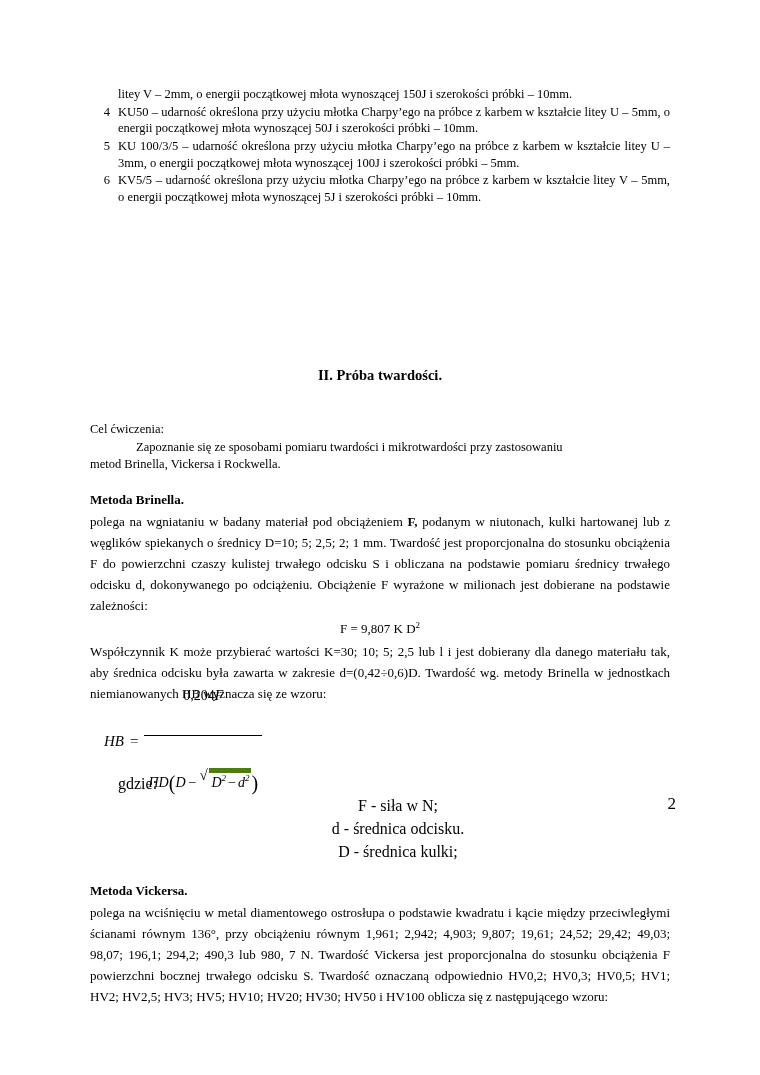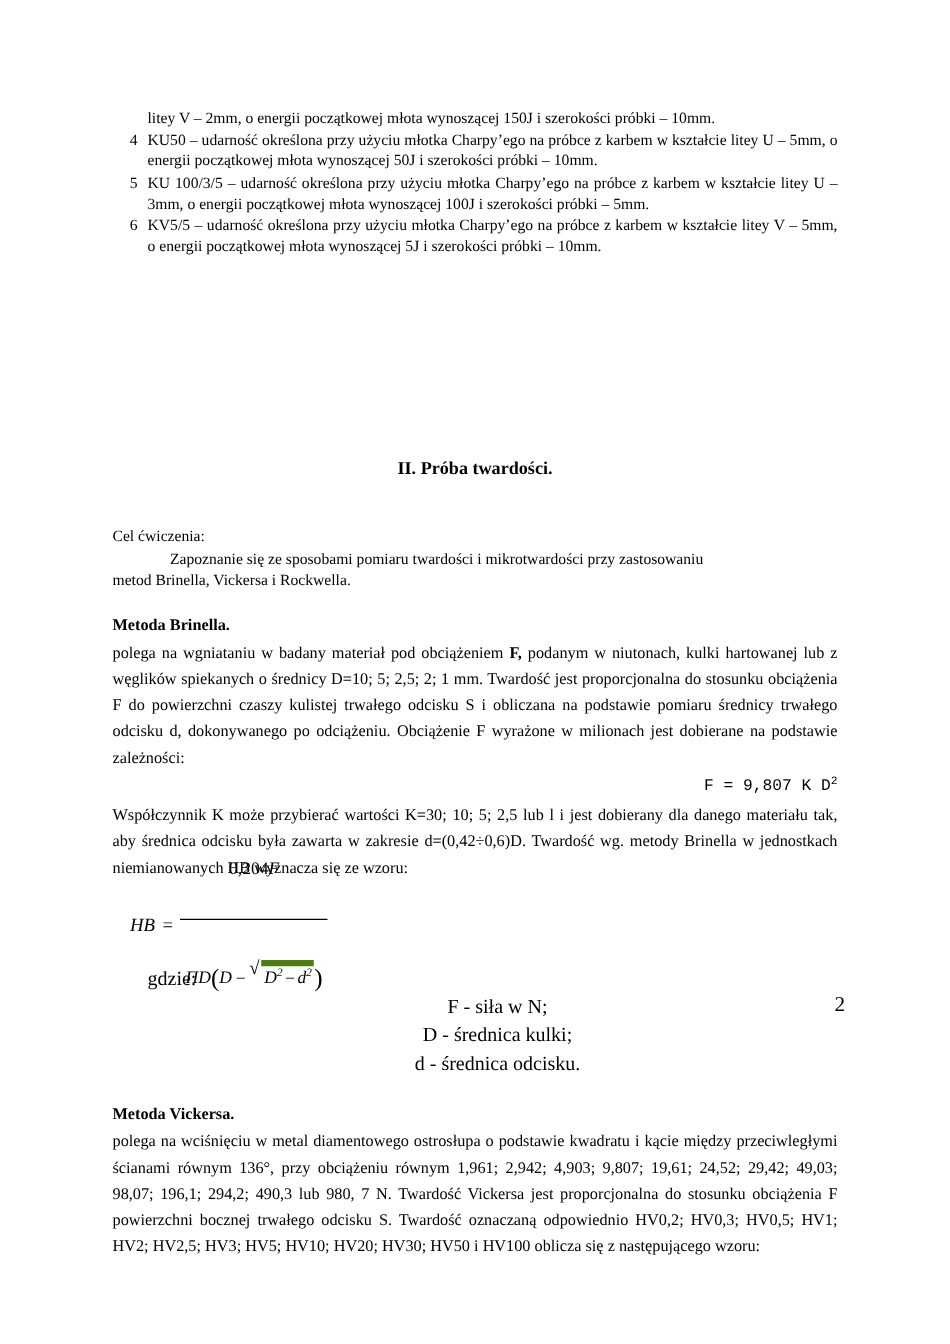--- a/index.html
+++ b/index.html
@@ -82,21 +82,21 @@
     line-height: 1.3;
   }
 
   p.para {
     font-size: 13px;
     margin: 2px 0 0 0;
     line-height: 1.62;
     text-align: justify;
     text-justify: inter-word;
   }
-  p.para.nojust { text-align: right; font-family: Liberation Mono, monospace; }
+  p.para.nojust { text-align: center; }
 
   
   .formula {
     margin: 14px 0 0 14px;
     display: flex;
     align-items: center;
     font-family: "Liberation Serif", serif;
     height: 46px;
   }
   .formula .lhs {
@@ -207,21 +207,21 @@
     <span class="frac">
       <span class="top"><span class="num-plain">0,204</span><span>F</span></span>
       <span class="bar"></span>
       <span class="bot"><span>ΠD</span><span class="paren">(</span><span>D</span><span style="font-style:normal;padding:0 3px;">−</span><span class="sqrt-wrap"><span class="sqrt-sym">√</span><span class="sqrt-body"><span>D</span><sup class="exp">2</sup><span style="font-style:normal;padding:0 2px;">−</span><span>d</span><sup class="exp">2</sup></span></span><span class="paren">)</span></span>
     </span>
   </div>
 
   <div class="where-block">
     <div>gdzie:</div>
     <div class="item">F - siła w N;</div>
+    <div class="item">d - średnica odcisku.</div>
     <div class="item">D - średnica kulki;</div>
-    <div class="item">d - średnica odcisku.</div>
   </div>
 
   <h3 class="method">Metoda Vickersa.</h3>
   <p class="para">polega na wciśnięciu w metal diamentowego ostrosłupa o podstawie kwadratu i kącie między przeciwległymi ścianami równym 136°, przy obciążeniu równym 1,961; 2,942; 4,903; 9,807; 19,61; 24,52; 29,42; 49,03; 98,07; 196,1; 294,2; 490,3 lub 980, 7 N. Twardość Vickersa jest proporcjonalna do stosunku obciążenia F powierzchni bocznej trwałego odcisku S. Twardość oznaczaną odpowiednio HV0,2; HV0,3; HV0,5; HV1; HV2; HV2,5; HV3; HV5; HV10; HV20; HV30; HV50 i HV100 oblicza się z następującego wzoru:</p>
 
   <div class="page-number">2</div>
 </div>
 
 </body></html>

